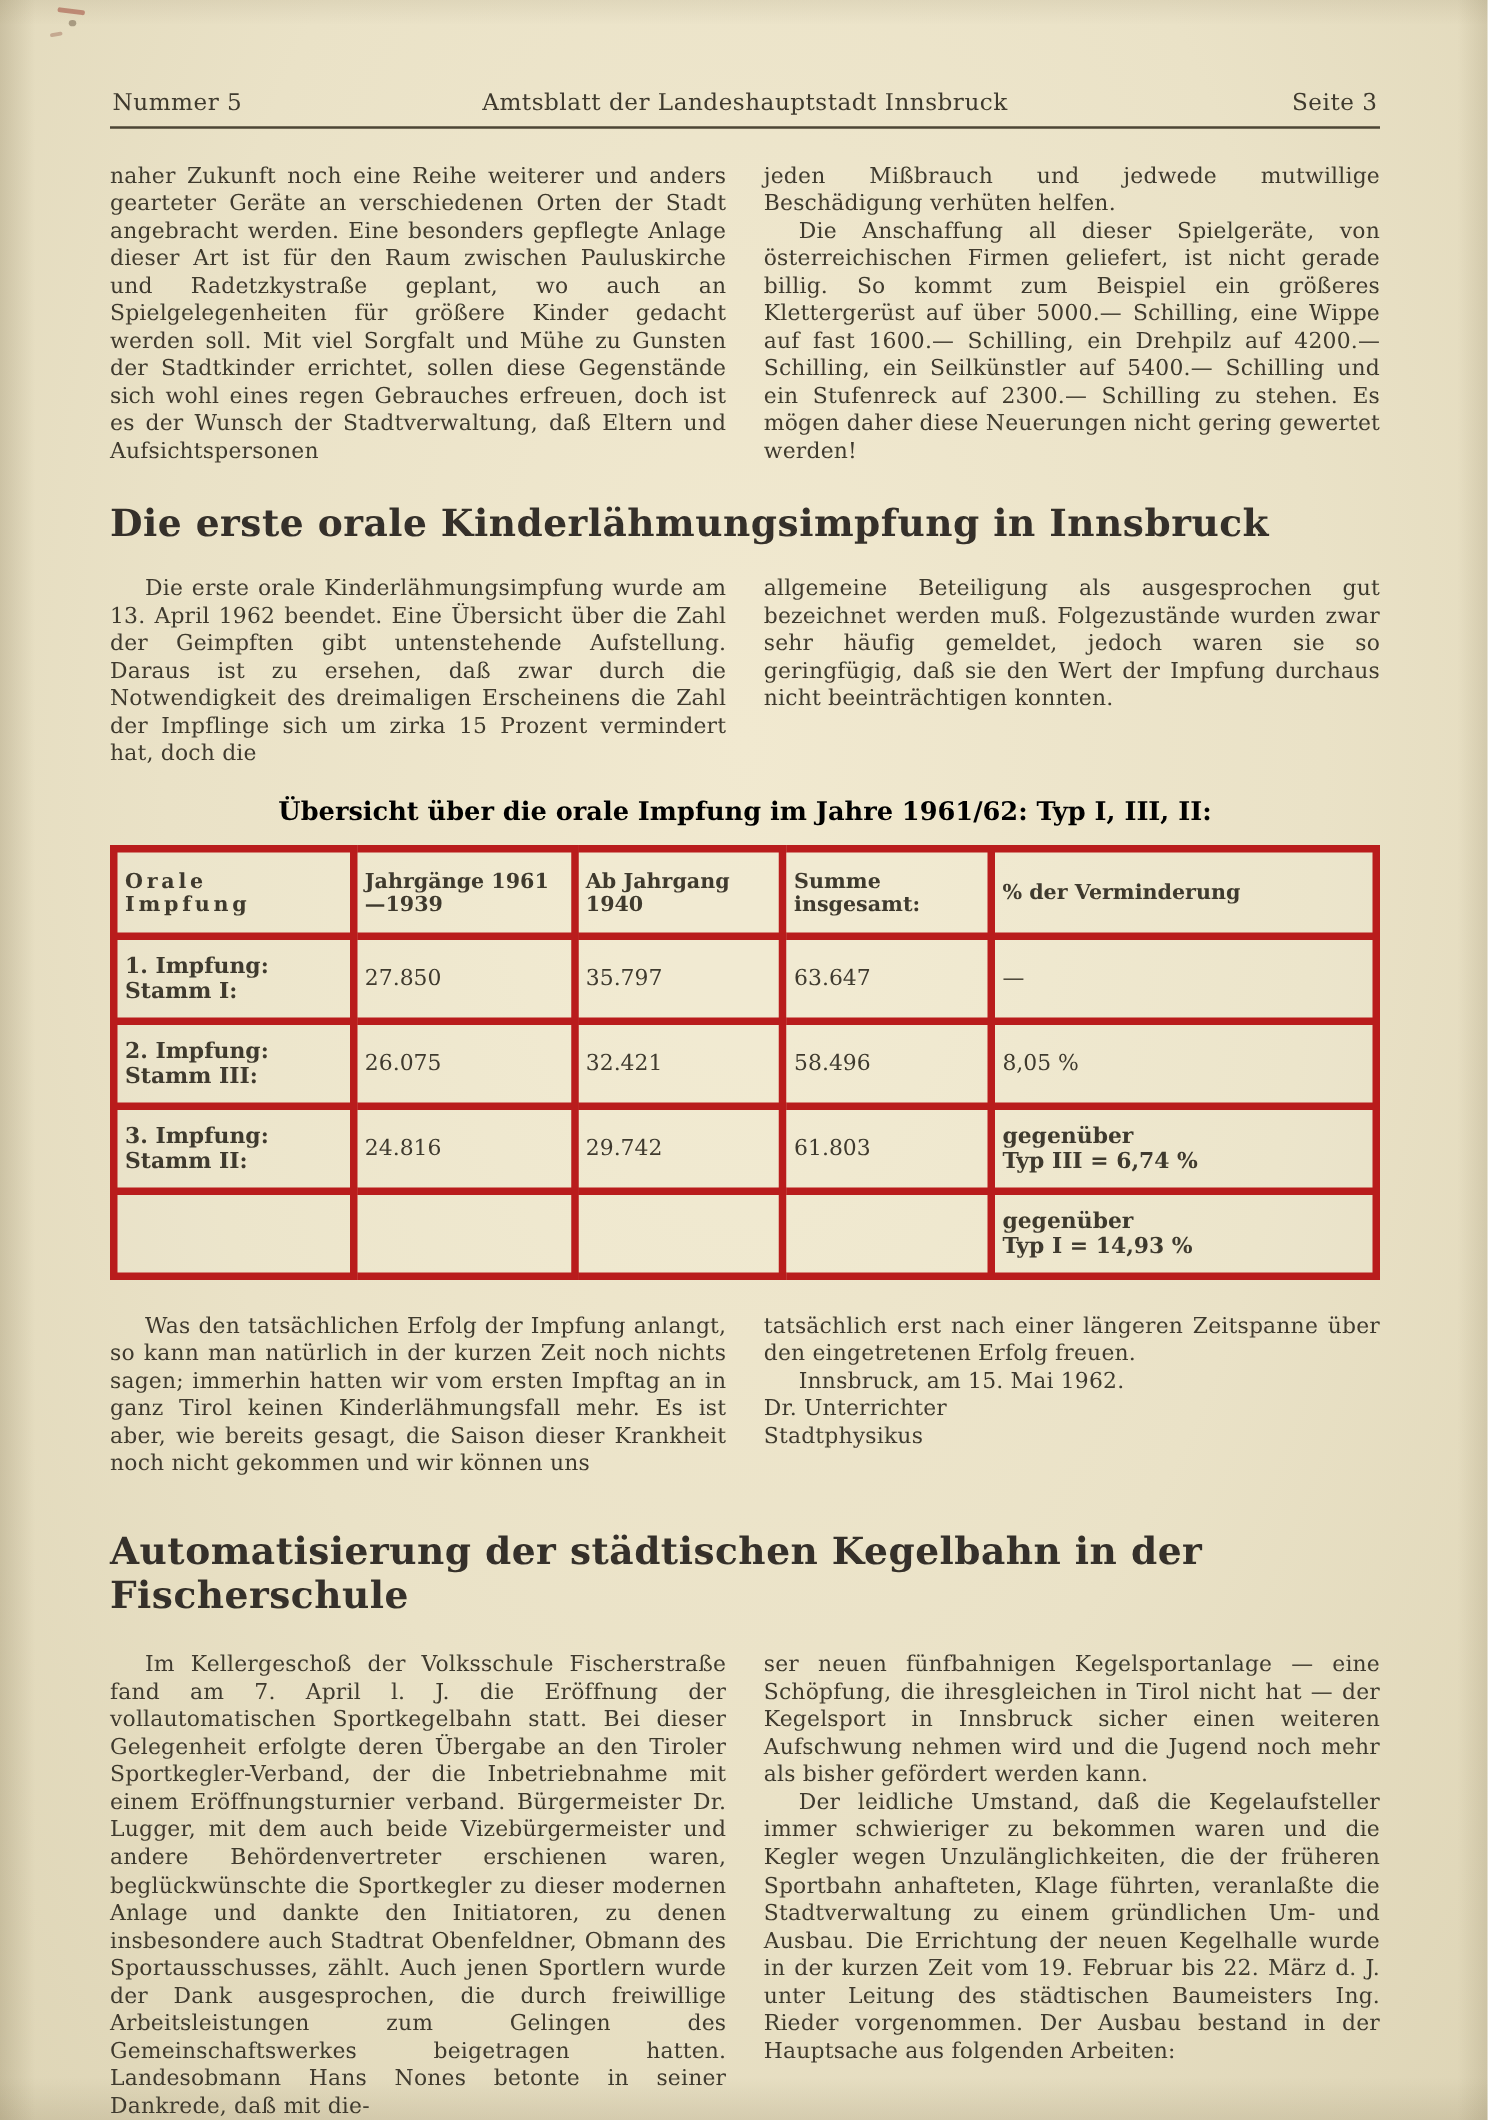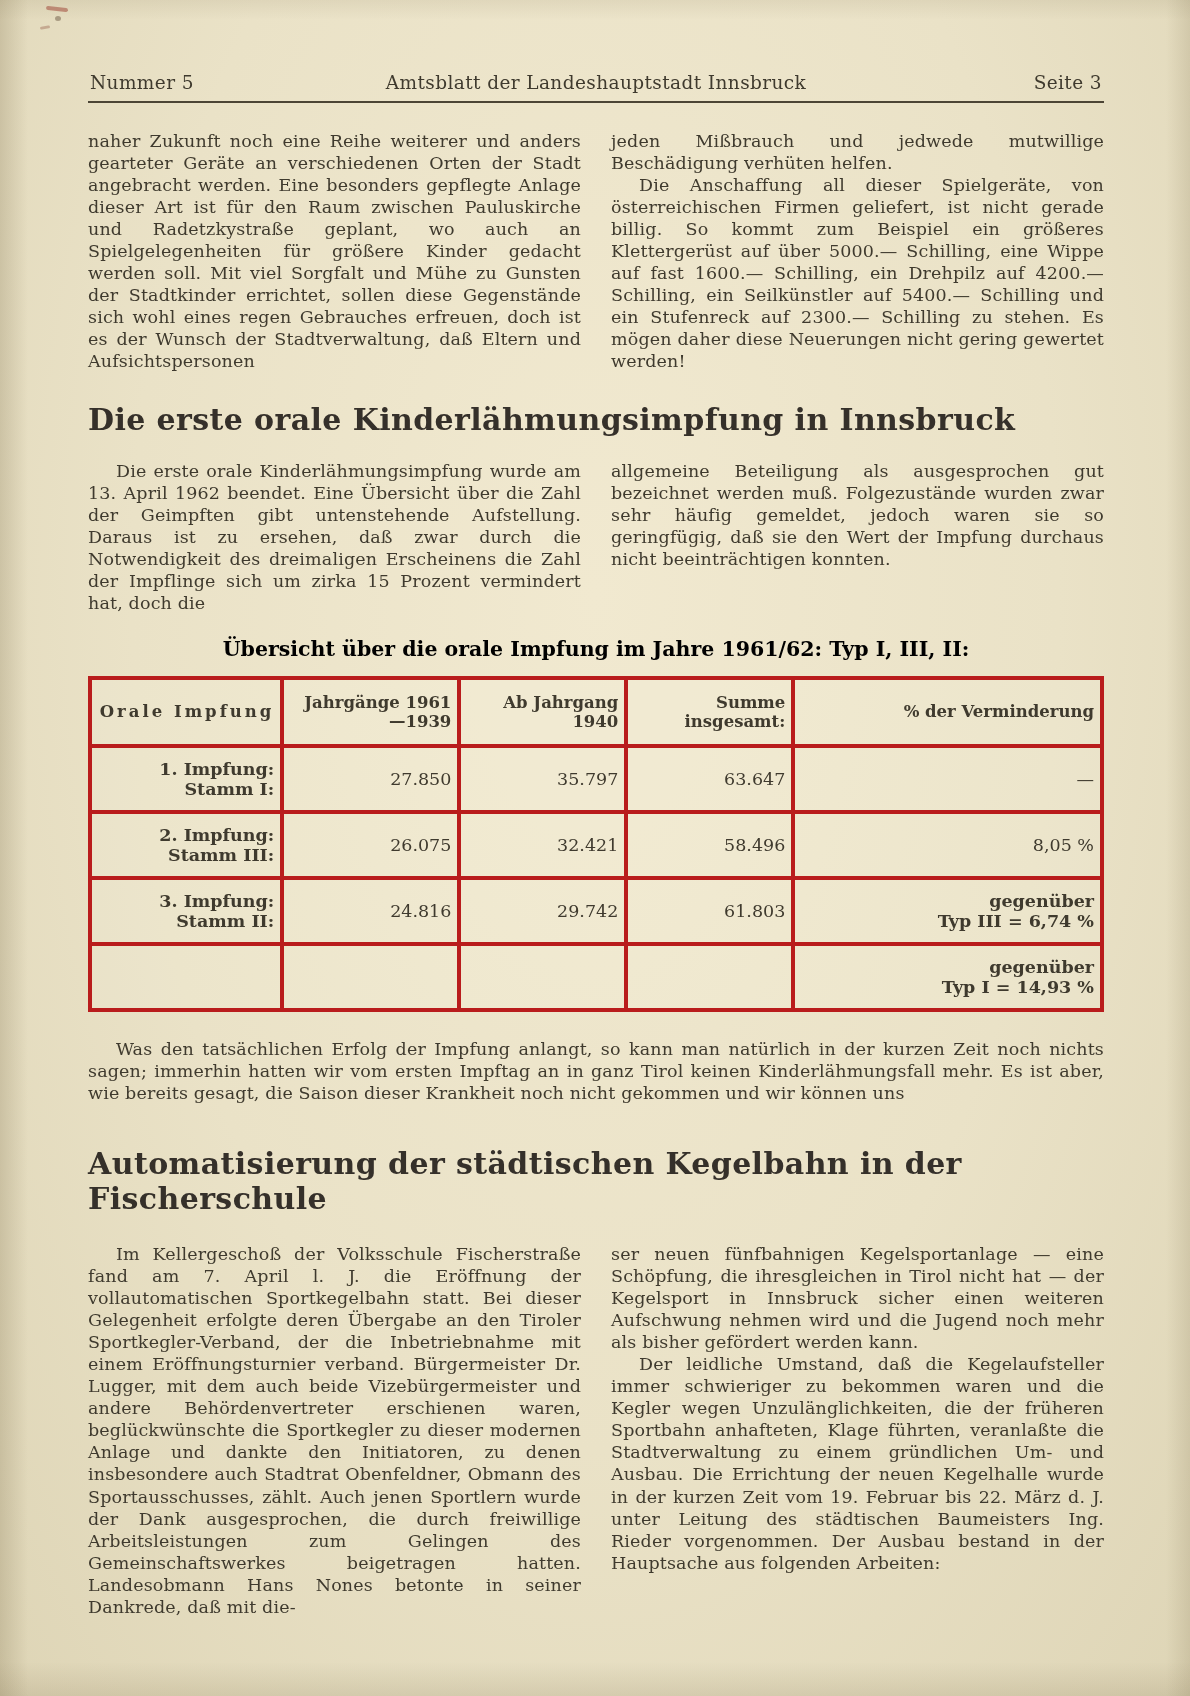--- a/index.html
+++ b/index.html
@@ -67,22 +67,22 @@
     color: #000000;
   }
   table.data-table {
     width: 100%;
     border-collapse: collapse;
     border: 3px solid #443e2f;
     margin: 0 0 26px 0;
     background: rgba(255,252,238,.12);
   }
   .data-table th, .data-table td {
-    border: 4px solid #b91c1c;
-    text-align: right;
+    border: 6px solid #b91c1c;
+    text-align: left;
     vertical-align: middle;
     padding: 7px 6px;
     font-size: 17.5px;
     white-space: pre-line;
   }
   .data-table th { font-weight: 700; font-size: 16.5px; padding: 13px 6px; }
   .data-table th:first-child { letter-spacing: 3px; }
   .data-table tbody td { height: 48px; }
   .data-table tbody td:first-child { font-weight: 700; }
   .data-table tbody tr:nth-child(3) td:last-child,
@@ -191,20 +191,26 @@
         <td>gegenüber
 Typ I = 14,93 %</td>
       </tr>
     </tbody>
   </table>
 
   <section class="two-col after-table">
     <div class="col">
       <p class="body ind">Was den tatsächlichen Erfolg der Impfung anlangt, so kann man natürlich in der kurzen Zeit noch nichts sagen; immerhin hatten wir vom ersten Impftag an in ganz Tirol keinen Kinderlähmungsfall mehr. Es ist aber, wie bereits gesagt, die Saison dieser Krankheit noch nicht gekommen und wir können uns</p>
     </div>
+    <div class="col">
+      <p class="body">tatsächlich erst nach einer längeren Zeitspanne über den eingetretenen Erfolg freuen.</p>
+      <p class="body ind">Innsbruck, am 15. Mai 1962.</p>
+      <p class="body sig-center sig-name">Dr. Unterrichter</p>
+      <p class="body sig-center">Stadtphysikus</p>
+    </div>
   </section>
 
   <h1 class="headline headline2">Automatisierung der städtischen Kegelbahn in der Fischerschule</h1>
 
   <section class="two-col">
     <div class="col">
       <p class="body ind">Im Kellergeschoß der Volksschule Fischerstraße fand am 7. April l. J. die Eröffnung der vollautomatischen Sportkegelbahn statt. Bei dieser Gelegenheit erfolgte deren Übergabe an den Tiroler Sportkegler-Verband, der die Inbetriebnahme mit einem Eröffnungsturnier verband. Bürgermeister Dr. Lugger, mit dem auch beide Vizebürgermeister und andere Behördenvertreter erschienen waren, beglückwünschte die Sportkegler zu dieser modernen Anlage und dankte den Initiatoren, zu denen insbesondere auch Stadtrat Obenfeldner, Obmann des Sportausschusses, zählt. Auch jenen Sportlern wurde der Dank ausgesprochen, die durch freiwillige Arbeitsleistungen zum Gelingen des Gemeinschaftswerkes beigetragen hatten. Landesobmann Hans Nones betonte in seiner Dankrede, daß mit die-</p>
     </div>
     <div class="col">
       <p class="body">ser neuen fünfbahnigen Kegelsportanlage — eine Schöpfung, die ihresgleichen in Tirol nicht hat — der Kegelsport in Innsbruck sicher einen weiteren Aufschwung nehmen wird und die Jugend noch mehr als bisher gefördert werden kann.</p>

